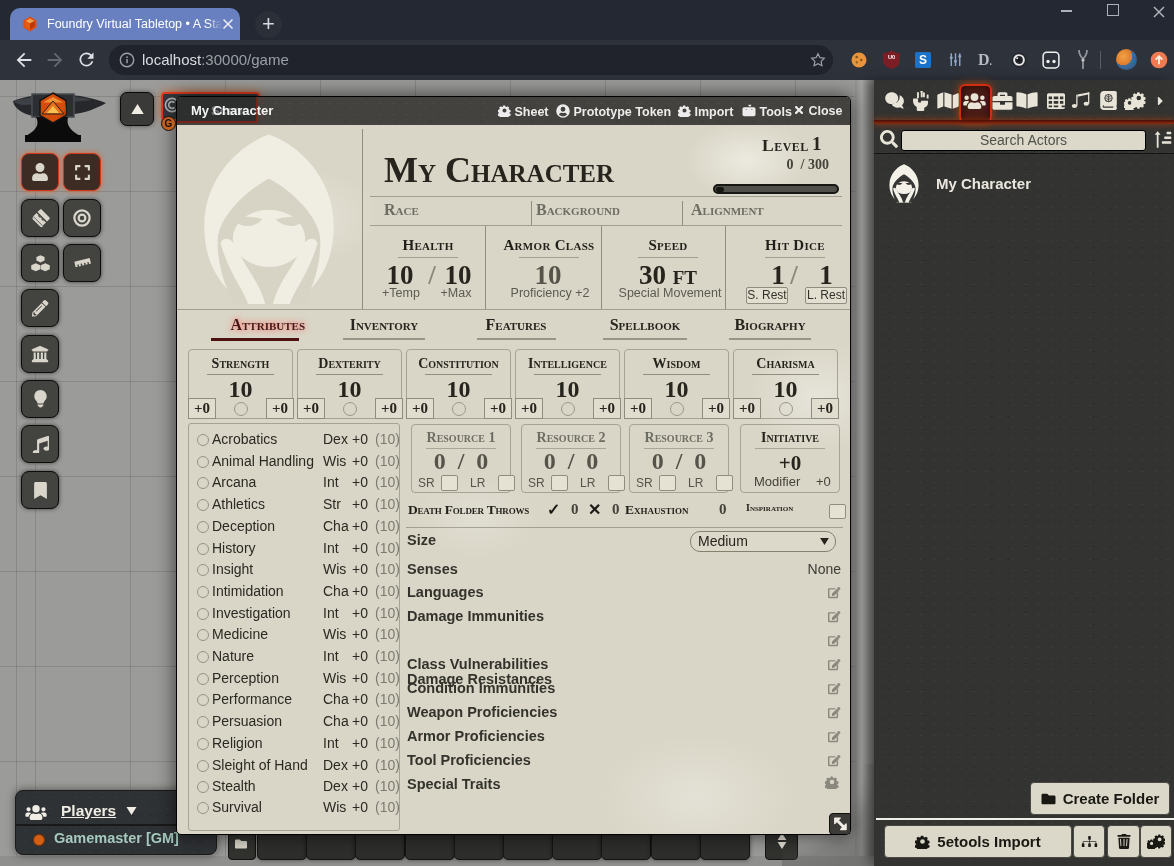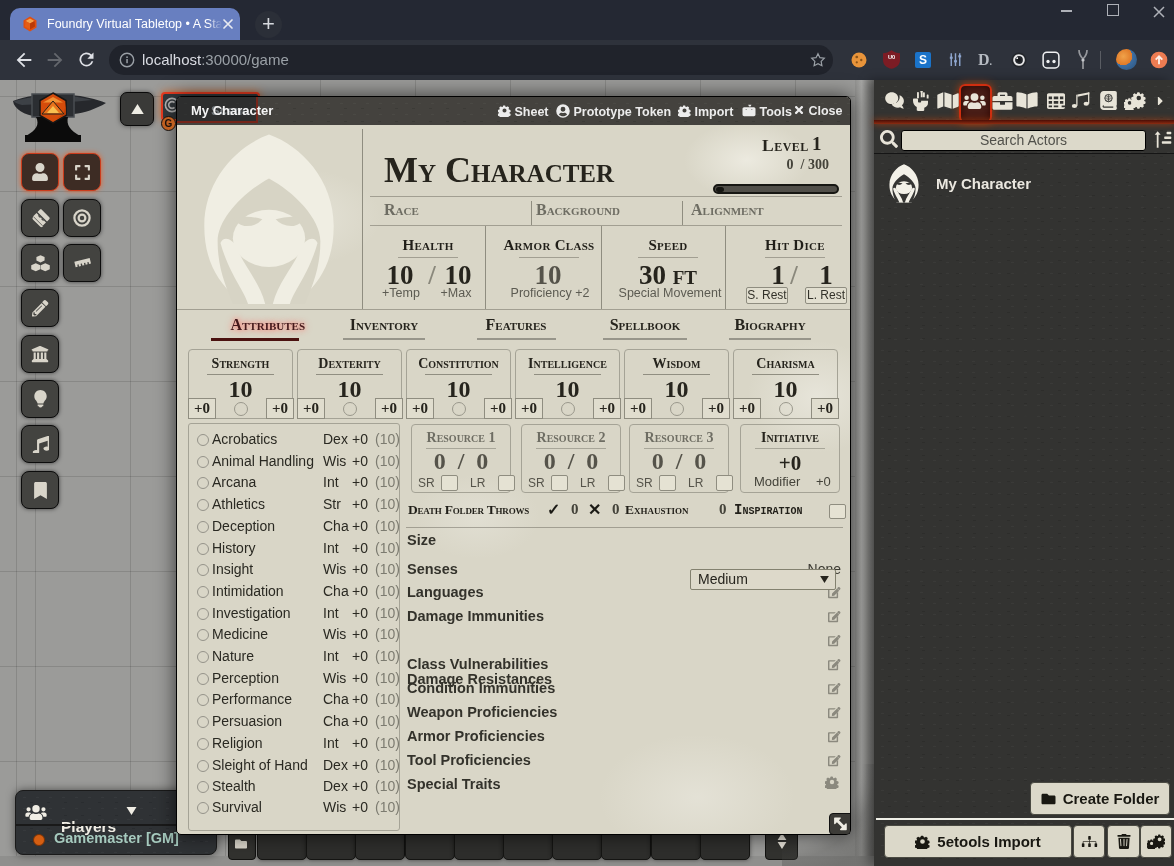--- a/index.html
+++ b/index.html
@@ -399,21 +399,21 @@
           <g transform="translate(-20,140) scale(0.72)">
             <path d="M487 315c9-5 14-15 12-25l-8-46c-2-10-10-18-20-19l-41-5a181 181 0 0 0-14-25l16-38c4-9 2-20-6-27l-36-30c-8-7-19-7-27-1l-34 24a181 181 0 0 0-28-8l-13-39c-3-10-12-17-22-17h-47c-10 0-19 7-22 17l-13 39a181 181 0 0 0-28 8l-34-24c-8-6-19-6-27 1l-36 30c-8 7-10 18-6 27l16 38a181 181 0 0 0-14 25l-41 5c-10 1-18 9-20 19l-8 46c-2 10 3 20 12 25l37 20v28l-37 20c-9 5-14 15-12 25l8 46c2 10 10 18 20 19l41 5a181 181 0 0 0 14 25l-16 38c-4 9-2 20 6 27l36 30c8 7 19 7 27 1l34-24a181 181 0 0 0 28 8l13 39c3 10 12 17 22 17h47c10 0 19-7 22-17l13-39a181 181 0 0 0 28-8l34 24c8 6 19 6 27-1l36-30c8-7 10-18 6-27l-16-38a181 181 0 0 0 14-25l41-5c10-1 18-9 20-19l8-46c2-10-3-20-12-25l-37-20v-28zM256 336a80 80 0 1 1 0-160 80 80 0 0 1 0 160z"></path>
           </g>
         </svg>
       </div>
   </div>
   <div id="players" class="abs">
     <div class="abs" style="left:7px;top:13px;"><svg width="26" height="17" viewBox="0 0 640 512" fill="#f0ede4">
           <path d="M96 224a64 64 0 1 0 0-128 64 64 0 0 0 0 128zm448 0a64 64 0 1 0 0-128 64 64 0 0 0 0 128zm32 32h-64c-18 0-34 7-45 19 40 22 68 61 74 109h67c18 0 32-14 32-32v-32c0-35-29-64-64-64zm-256 0a112 112 0 1 0 0-224 112 112 0 0 0 0 224zm77 32h-8c-21 10-44 16-69 16s-48-6-69-16h-8c-64 0-115 51-115 115v29c0 27 21 48 48 48h288c27 0 48-21 48-48v-29c0-64-51-115-115-115zm-223-13c-11-12-27-19-45-19H64c-35 0-64 29-64 64v32c0 18 14 32 32 32h67c6-48 34-87 74-109z"></path>
         </svg></div>
-    <div class="abs" style="left:45px;top:27px;font-size:15.5px;font-weight:bold;color:#f0ede4;">Players</div>
+    <div class="abs" style="left:45px;top:11px;font-size:15.5px;font-weight:bold;color:#f0ede4;text-decoration:underline;">Players</div>
     <div class="abs" style="left:110px;top:16px;line-height:0;">
         <svg style="display:block" width="11" height="8" viewBox="0 0 10 8">
           <polygon points="0,0 10,0 5,8" fill="#f0ede4"></polygon>
         </svg>
       </div>
     <div class="abs" style="left:0;top:33px;width:200px;height:2px;background:#191919;"></div>
     <div class="abs" style="left:17px;top:43px;width:10px;height:10px;border-radius:50%;background:#d45e12;border:1px solid #7a3205;"></div>
     <div class="abs" style="left:38px;top:39px;font-size:14.5px;font-weight:bold;color:#a6cabe;">Gamemaster [GM]</div>
   </div>
   <div id="window" class="abs">
@@ -727,21 +727,21 @@
             <span style="position:absolute;left:75px;">+0</span>
           </div>
       </div>
       <div class="serif dlabel abs" style="left:231px;top:405px;font-size:13.5px;letter-spacing:-0.2px;">Death Folder Throws</div>
       <div class="abs" style="left:370px;top:403px;font-weight:bold;font-size:16px;color:#1b1a15;">✓</div>
       <div class="abs serif" style="left:394px;top:404px;font-size:15px;color:#44433a;">0</div>
       <div class="abs" style="left:411px;top:403px;font-weight:bold;font-size:16px;color:#1b1a15;">✕</div>
       <div class="abs serif" style="left:435px;top:404px;font-size:15px;color:#44433a;">0</div>
       <div class="serif dlabel abs" style="left:448px;top:405px;font-size:13.5px;">Exhaustion</div>
       <div class="abs serif" style="left:542px;top:404px;font-size:15px;color:#44433a;">0</div>
-      <div class="serif dlabel abs" style="left:557px;top:405px;font-size:14px;font-family:Liberation Mono, monospace;">Inspiration</div>
+      <div class="serif dlabel abs" style="left:569px;top:405px;font-size:10px;">Inspiration</div>
       <div class="cb abs" style="left:652px;top:407px;width:15px;height:13px;"></div>
       <div class="hrule abs" style="left:229px;top:430px;width:437px;"></div>
       <div class="trlbl" style="top:435px;">Size</div>
       <div class="trlbl" style="top:464px;">Senses</div>
       <div class="abs" style="left:560px;top:464px;width:104px;text-align:right;font-size:14px;color:#3c3b33;">None</div>
       <div class="trlbl" style="top:487px;">Languages</div>
       <div class="edit" style="top:488px;"><svg width="13" height="13" viewBox="0 0 576 512">
             <path d="M402 80l94 94-222 222-84 10c-11 1-21-8-20-20l10-84zm152-14l-44-44c-17-17-45-17-62 0l-42 42 94 94 42-42c17-17 17-45 0-62zM384 298v150H64V128h218l64-64H48C21 64 0 85 0 112v352c0 27 21 48 48 48h352c27 0 48-21 48-48V234z"></path>
           </svg></div>
       <div class="trlbl" style="top:511px;">Damage Immunities</div>
@@ -769,21 +769,21 @@
             <path d="M402 80l94 94-222 222-84 10c-11 1-21-8-20-20l10-84zm152-14l-44-44c-17-17-45-17-62 0l-42 42 94 94 42-42c17-17 17-45 0-62zM384 298v150H64V128h218l64-64H48C21 64 0 85 0 112v352c0 27 21 48 48 48h352c27 0 48-21 48-48V234z"></path>
           </svg></div>
       <div class="trlbl" style="top:655px;">Tool Proficiencies</div>
       <div class="edit" style="top:656px;"><svg width="13" height="13" viewBox="0 0 576 512">
             <path d="M402 80l94 94-222 222-84 10c-11 1-21-8-20-20l10-84zm152-14l-44-44c-17-17-45-17-62 0l-42 42 94 94 42-42c17-17 17-45 0-62zM384 298v150H64V128h218l64-64H48C21 64 0 85 0 112v352c0 27 21 48 48 48h352c27 0 48-21 48-48V234z"></path>
           </svg></div>
       <div class="trlbl" style="top:679px;">Special Traits</div>
       <div class="abs" style="left:648px;top:678px;"><svg width="14" height="14" viewBox="0 0 512 512" fill="#8b897e">
             <path d="M487 315c9-5 14-15 12-25l-8-46c-2-10-10-18-20-19l-41-5a181 181 0 0 0-14-25l16-38c4-9 2-20-6-27l-36-30c-8-7-19-7-27-1l-34 24a181 181 0 0 0-28-8l-13-39c-3-10-12-17-22-17h-47c-10 0-19 7-22 17l-13 39a181 181 0 0 0-28 8l-34-24c-8-6-19-6-27 1l-36 30c-8 7-10 18-6 27l16 38a181 181 0 0 0-14 25l-41 5c-10 1-18 9-20 19l-8 46c-2 10 3 20 12 25l37 20v28l-37 20c-9 5-14 15-12 25l8 46c2 10 10 18 20 19l41 5a181 181 0 0 0 14 25l-16 38c-4 9-2 20 6 27l36 30c8 7 19 7 27 1l34-24a181 181 0 0 0 28 8l13 39c3 10 12 17 22 17h47c10 0 19-7 22-17l13-39a181 181 0 0 0 28-8l34 24c8 6 19 6 27-1l36-30c8-7 10-18 6-27l-16-38a181 181 0 0 0 14-25l41-5c10-1 18-9 20-19l8-46c2-10-3-20-12-25l-37-20v-28zM256 336a80 80 0 1 1 0-160 80 80 0 0 1 0 160z"></path>
           </svg></div>
-      <div class="abs" style="left:513px;top:434px;width:144px;height:19px;background:#ddd9ca;border:1px solid #83816f;border-radius:2px;margin-top:38px;">
+      <div class="abs" style="left:513px;top:434px;width:144px;height:19px;background:#ddd9ca;border:1px solid #83816f;border-radius:10px;">
         <span style="position:absolute;left:7px;top:1px;font-size:14px;color:#26241d;">Medium</span>
         <span style="position:absolute;right:6px;top:6px;line-height:0;">
             <svg style="display:block" width="9" height="7" viewBox="0 0 10 8">
               <polygon points="0,0 10,0 5,8" fill="#26241d"></polygon>
             </svg>
           </span>
         </div>
       <div class="abs" style="left:652px;top:716px;width:20px;height:20px;background:#3c3b37;border:1px solid #111;border-radius:4px 0 4px 4px;">
         <svg width="14" height="14" viewBox="0 0 512 512" style="margin:3px;" fill="#efede4">
             <path d="M504 256v200c0 13-11 24-24 24H280c-21 0-32-26-17-41l62-62-182-182-62 62c-15 15-41 5-41-17V40c0-13 11-24 24-24h200c21 0 32 26 17 41l-62 62 182 182 62-62c15-15 41-5 41 17z"></path>

